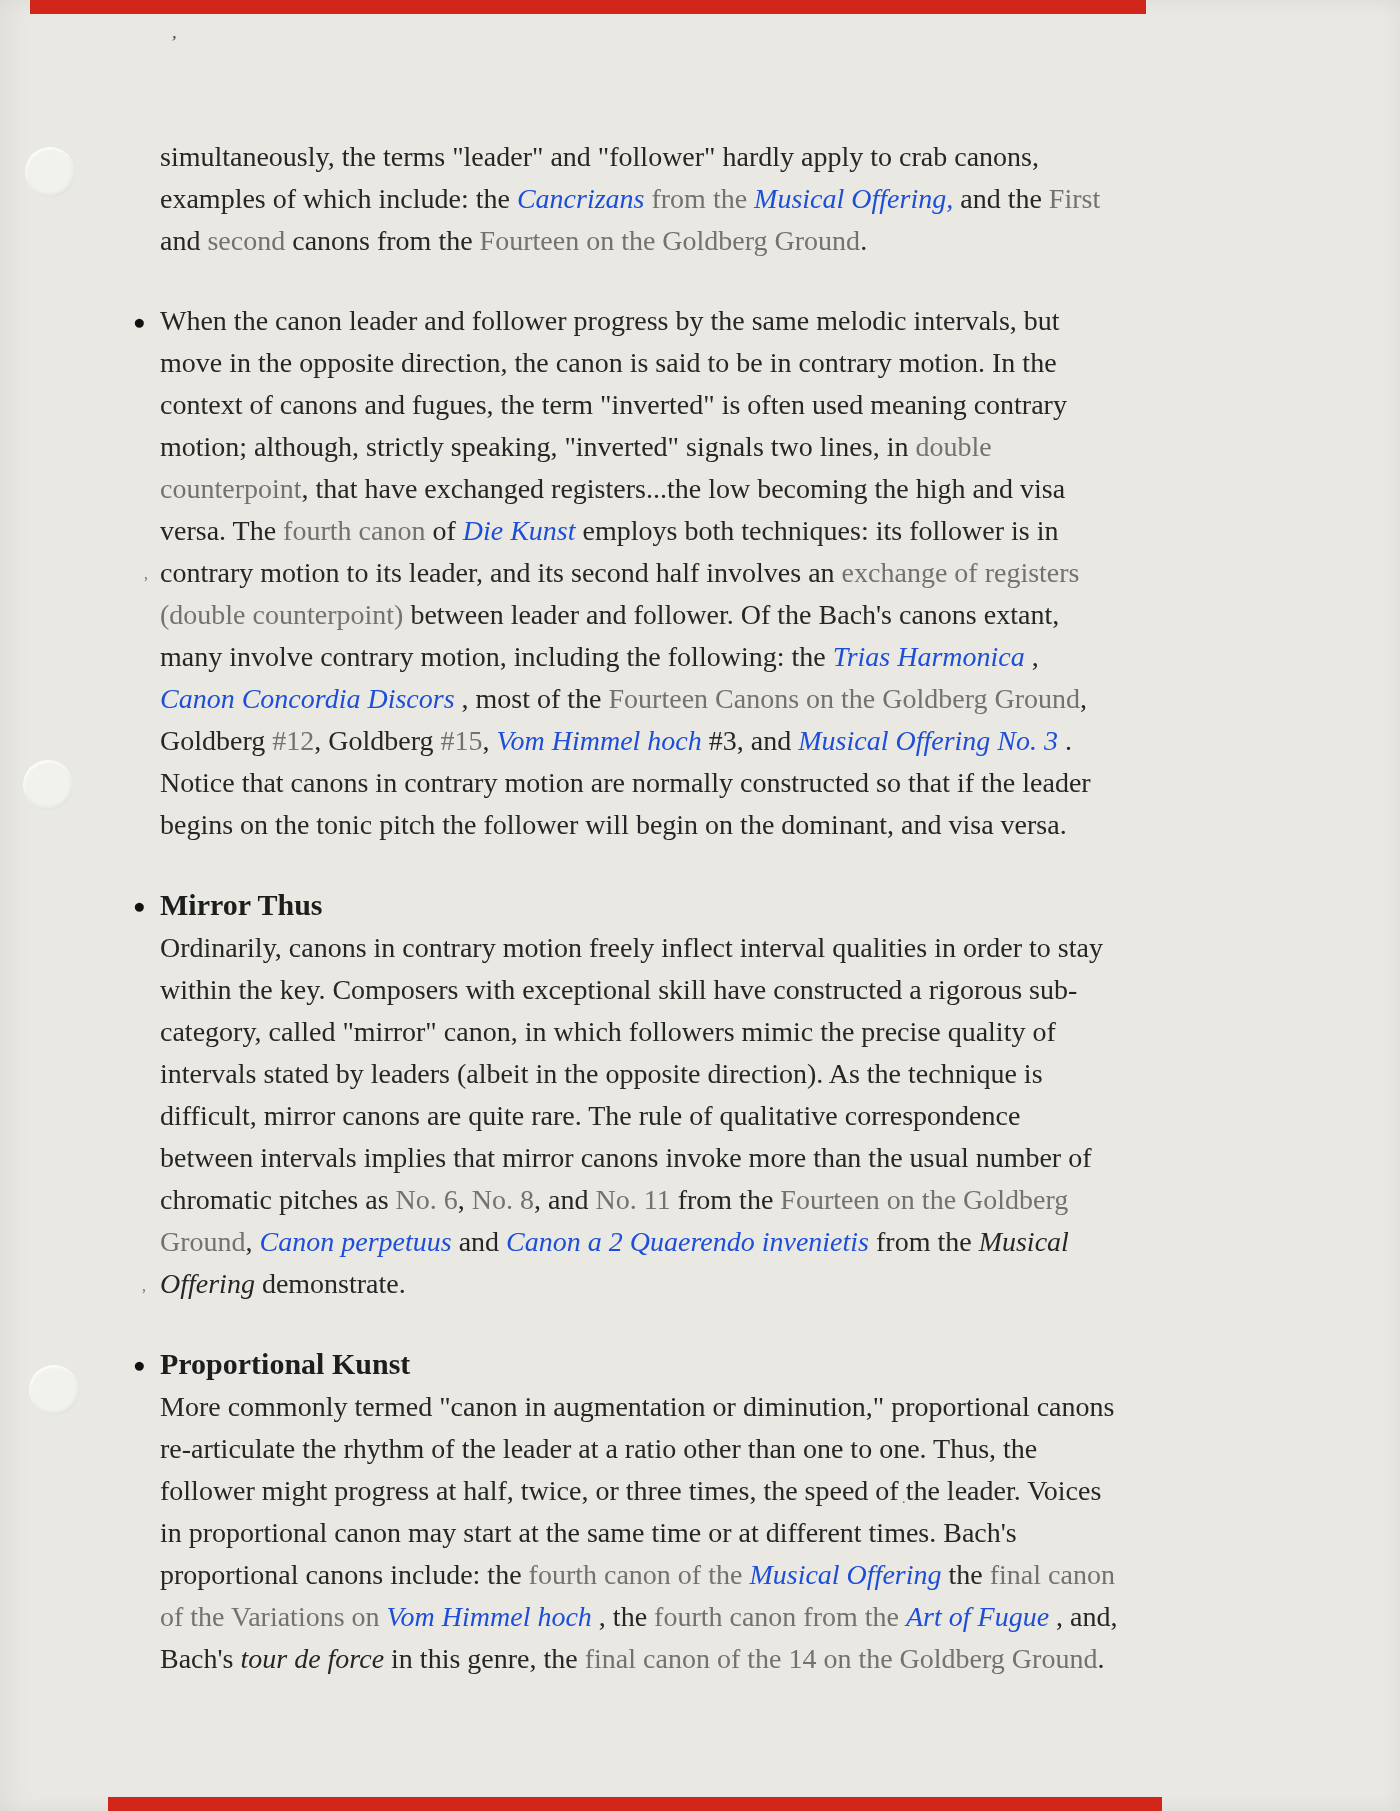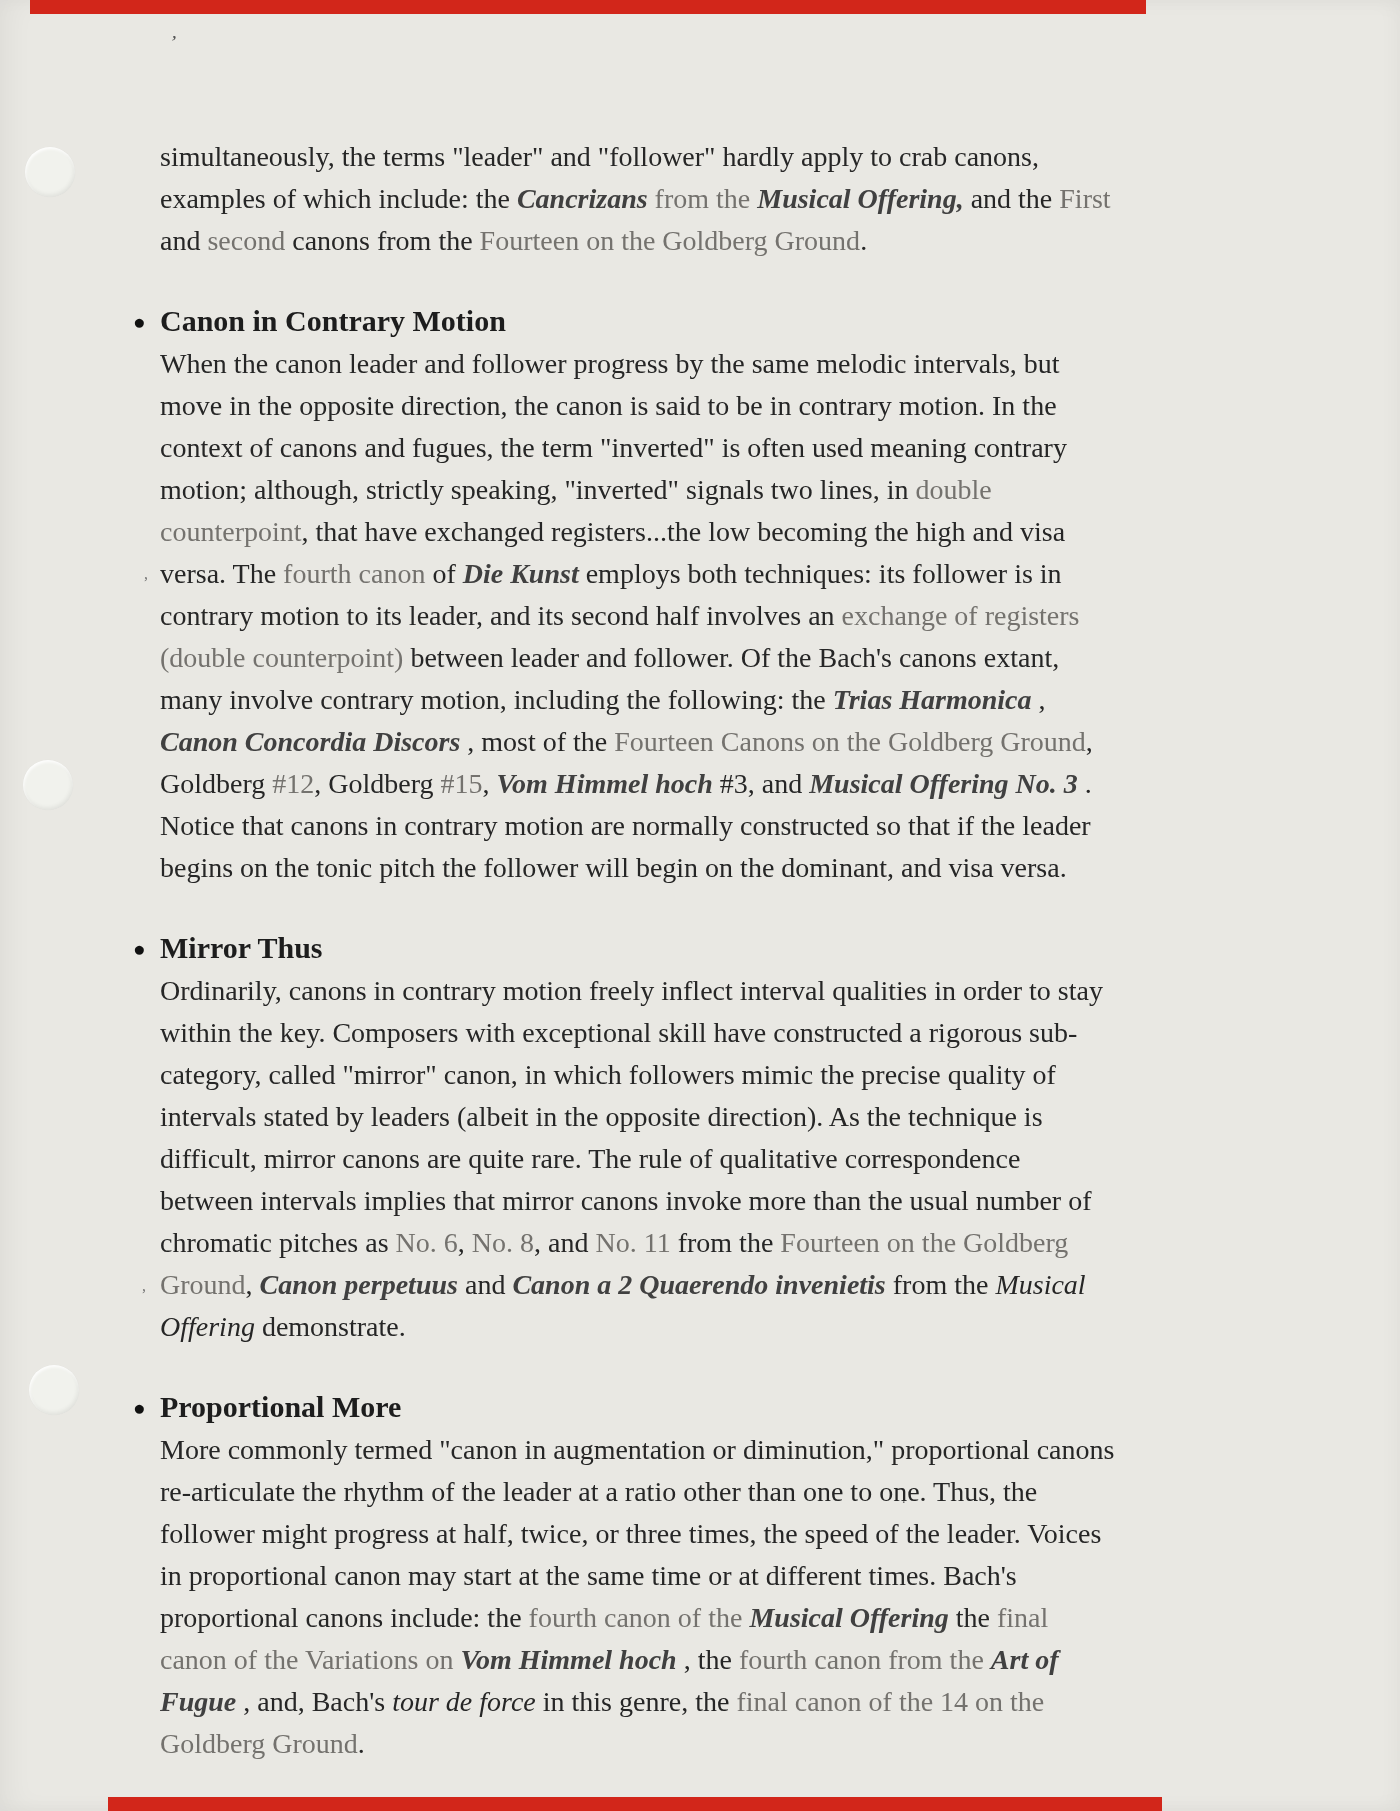--- a/index.html
+++ b/index.html
@@ -34,21 +34,21 @@
     font-weight:bold;font-size:30px;line-height:42px;color:#1d1d1d;
     margin:0 0 1px 0;
   }
   .bullet{
     position:absolute;left:-27px;top:1px;
     font-size:21px;color:#111;
   }
   .seg-k{color:#262626;}
   .seg-g{color:#74726e;}
   .seg-i{color:#262626;font-style:italic;}
-  .seg-ig{color:#404040;font-style:italic;font-weight:bold;}
+  .seg-ig{color:#1d4ed8;font-style:italic;}
   .speck{position:absolute;color:#555;font-size:20px;line-height:1;}
   .speck.s1{left:170px;top:32px;transform:rotate(12deg);}
   .speck.s2{left:144px;top:566px;font-size:16px;color:#777;}
   .speck.s3{left:142px;top:1278px;font-size:16px;color:#777;}
   .speck.s4{left:902px;top:1492px;font-size:14px;color:#666;}
 </style>
 </head>
 <body>
 
 <div class="page">
@@ -65,35 +65,34 @@
   <span class="speck s3">,</span>
   <span class="speck s4">.</span>
 
   <div class="content">
 
     <p class="para"><span class="seg-k">simultaneously, the terms "leader" and "follower" hardly apply to crab canons, examples of which include: the </span><span class="seg-ig">Cancrizans</span><span class="seg-g"> from the </span><span class="seg-ig">Musical Offering,</span><span class="seg-k"> and the </span><span class="seg-g">First</span><span class="seg-k"> and </span><span class="seg-g">second</span><span class="seg-k"> canons from the </span><span class="seg-g">Fourteen on the Goldberg Ground</span><span class="seg-k">.</span></p>
 
     <div class="section">
       <div class="heading">
         <span class="bullet">●</span>
-        <span>Canon in Contrary Motion</span>
       </div>
       <p class="para"><span class="seg-k">When the canon leader and follower progress by the same melodic intervals, but move in the opposite direction, the canon is said to be in contrary motion. In the context of canons and fugues, the term "inverted" is often used meaning contrary motion; although, strictly speaking, "inverted" signals two lines, in </span><span class="seg-g">double counterpoint</span><span class="seg-k">, that have exchanged registers...the low becoming the high and visa versa. The </span><span class="seg-g">fourth canon</span><span class="seg-k"> of </span><span class="seg-ig">Die Kunst</span><span class="seg-k"> employs both techniques: its follower is in contrary motion to its leader, and its second half involves an </span><span class="seg-g">exchange of registers (double counterpoint)</span><span class="seg-k"> between leader and follower. Of the Bach's canons extant, many involve contrary motion, including the following: the </span><span class="seg-ig">Trias Harmonica</span><span class="seg-k"> , </span><span class="seg-ig">Canon Concordia Discors</span><span class="seg-k"> , most of the </span><span class="seg-g">Fourteen Canons on the Goldberg Ground</span><span class="seg-k">, Goldberg </span><span class="seg-g">#12</span><span class="seg-k">, Goldberg </span><span class="seg-g">#15</span><span class="seg-k">, </span><span class="seg-ig">Vom Himmel hoch</span><span class="seg-k"> #3, and </span><span class="seg-ig">Musical Offering No. 3</span><span class="seg-k"> . Notice that canons in contrary motion are normally constructed so that if the leader begins on the tonic pitch the follower will begin on the dominant, and visa versa.</span></p>
     </div>
 
     <div class="section">
       <div class="heading">
         <span class="bullet">●</span>
         <span>Mirror Thus</span>
       </div>
       <p class="para"><span class="seg-k">Ordinarily, canons in contrary motion freely inflect interval qualities in order to stay within the key. Composers with exceptional skill have constructed a rigorous sub-category, called "mirror" canon, in which followers mimic the precise quality of intervals stated by leaders (albeit in the opposite direction). As the technique is difficult, mirror canons are quite rare. The rule of qualitative correspondence between intervals implies that mirror canons invoke more than the usual number of chromatic pitches as </span><span class="seg-g">No. 6</span><span class="seg-k">, </span><span class="seg-g">No. 8</span><span class="seg-k">, and </span><span class="seg-g">No. 11</span><span class="seg-k"> from the </span><span class="seg-g">Fourteen on the Goldberg Ground</span><span class="seg-k">, </span><span class="seg-ig">Canon perpetuus</span><span class="seg-k"> and </span><span class="seg-ig">Canon a 2 Quaerendo invenietis</span><span class="seg-k"> from the </span><span class="seg-i">Musical Offering</span><span class="seg-k"> demonstrate.</span></p>
     </div>
 
     <div class="section">
       <div class="heading">
         <span class="bullet">●</span>
-        <span>Proportional More</span>
+        <span>Proportional Kunst</span>
       </div>
       <p class="para"><span class="seg-k">More commonly termed "canon in augmentation or diminution," proportional canons re-articulate the rhythm of the leader at a ratio other than one to one. Thus, the follower might progress at half, twice, or three times, the speed of the leader. Voices in proportional canon may start at the same time or at different times. Bach's proportional canons include: the </span><span class="seg-g">fourth canon of the </span><span class="seg-ig">Musical Offering</span><span class="seg-k"> the </span><span class="seg-g">final canon of the Variations on </span><span class="seg-ig">Vom Himmel hoch</span><span class="seg-k"> , the </span><span class="seg-g">fourth canon from the </span><span class="seg-ig">Art of Fugue</span><span class="seg-k"> , and, Bach's </span><span class="seg-i">tour de force</span><span class="seg-k"> in this genre, the </span><span class="seg-g">final canon of the 14 on the Goldberg Ground</span><span class="seg-k">.</span></p>
     </div>
 
   </div>
 </div>
 
 </body></html>

